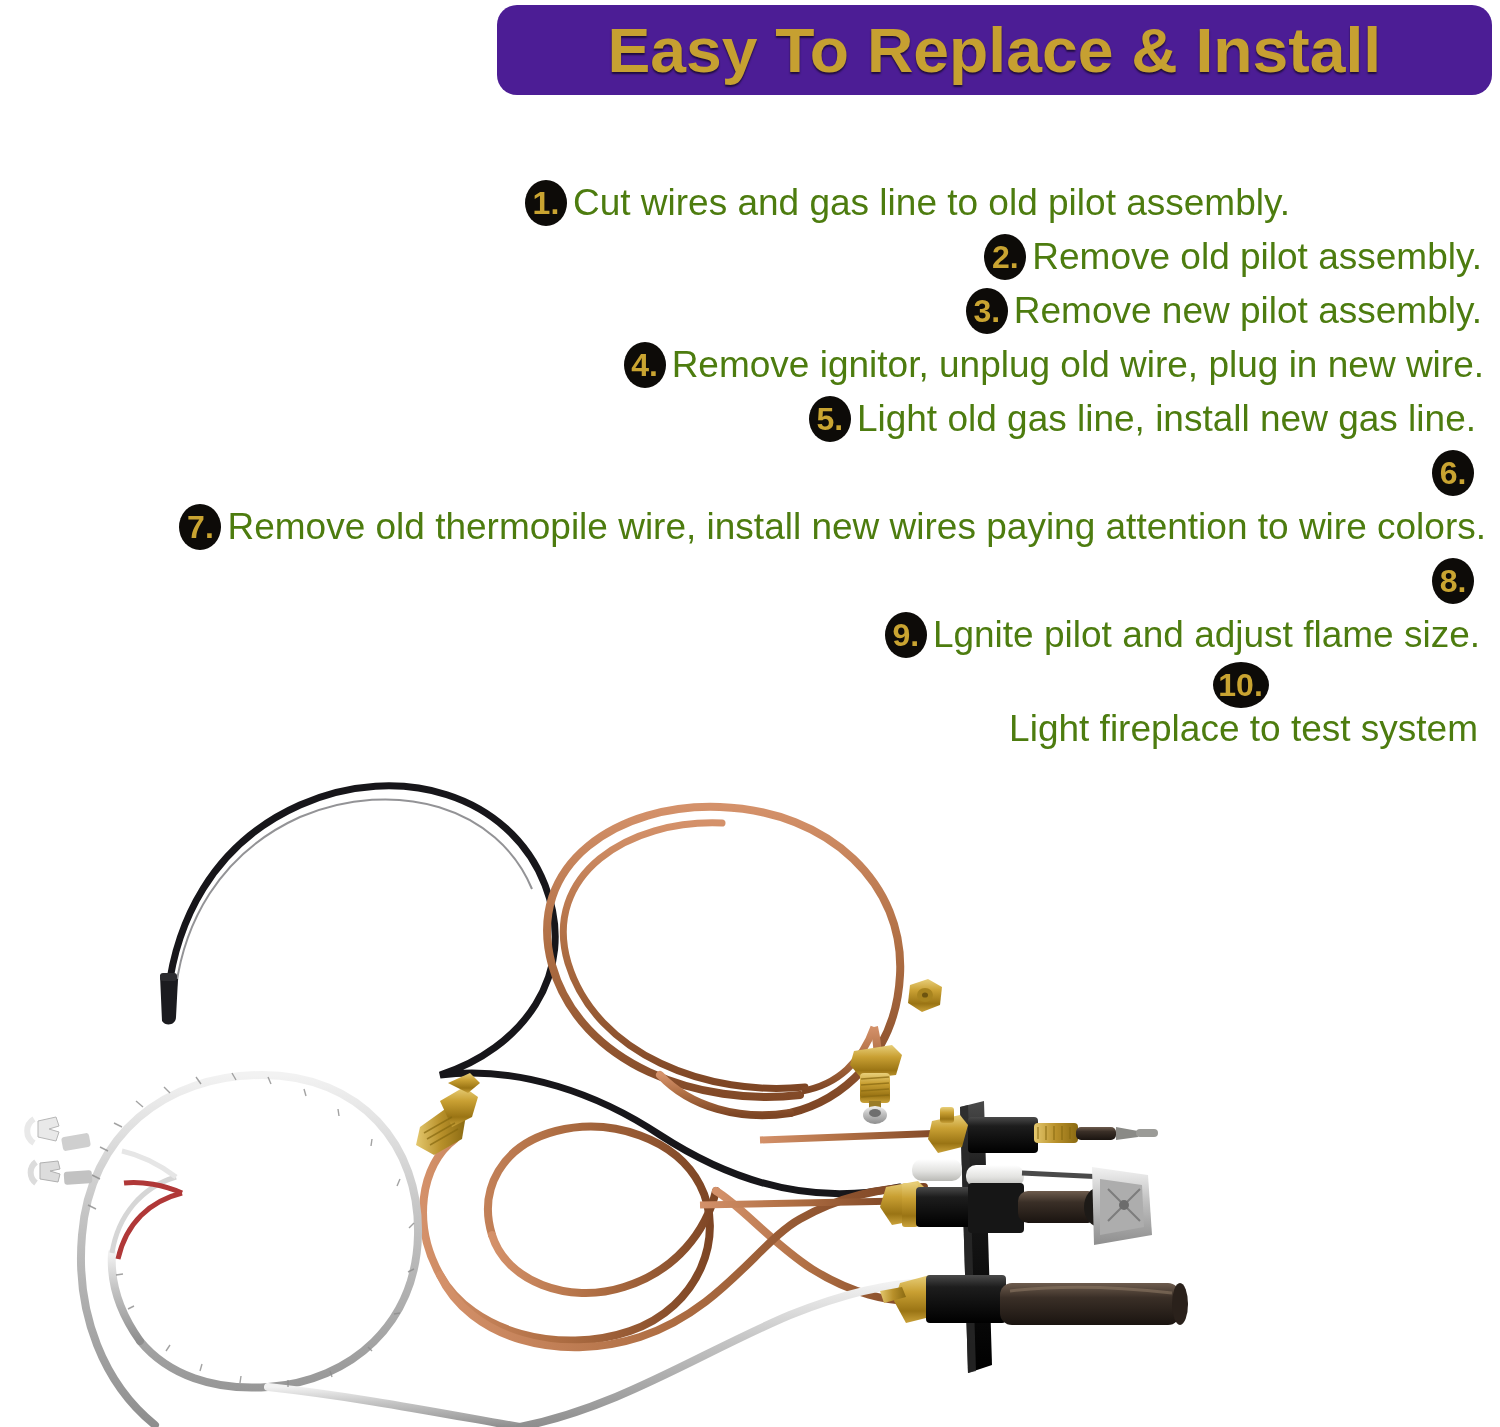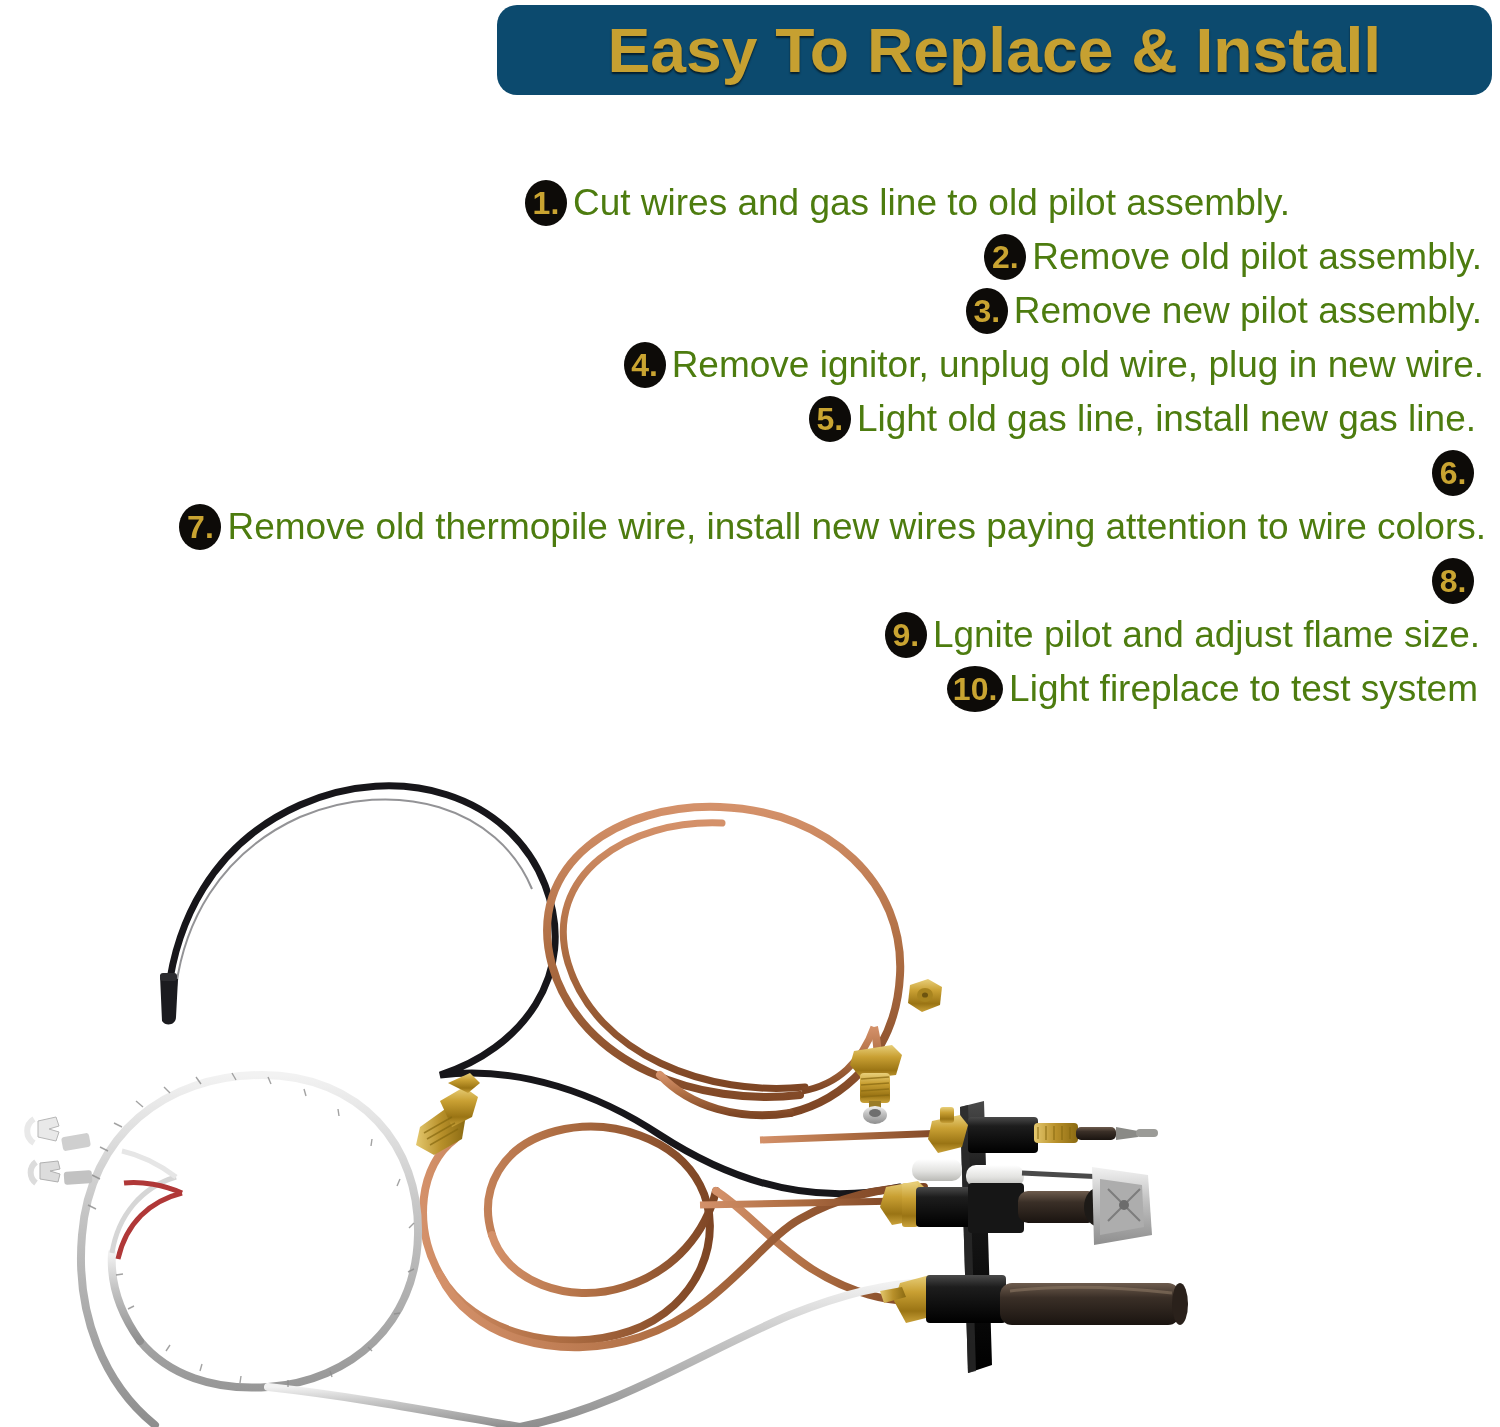--- a/index.html
+++ b/index.html
@@ -6,21 +6,21 @@
   body{
     width:1500px;height:1427px;
     background:#ffffff;
     font-family:"Liberation Sans","DejaVu Sans",sans-serif;
     overflow:hidden;position:relative;
   }
 
   
   #banner{
     position:absolute;left:497px;top:5px;width:995px;height:90px;
-    background:#0c4a6e;border-radius:20px;
+    background:#4c1d95;border-radius:20px;
     display:flex;align-items:center;justify-content:center;
     overflow:hidden;
     text-align:center;
   }
   #banner-text{
     font-size:63px;font-weight:bold;
     color:#C6A031;
     letter-spacing:0px;
     white-space:nowrap;
     transform:scaleX(1.02);
@@ -103,21 +103,21 @@
 
   <div class="step" style="margin-right:12px;">
     <span class="badge">8.</span>
   </div>
 
   <div class="step" style="margin-right:12px;">
     <span class="badge">9.</span>
     <span class="step-text">Lgnite pilot and adjust flame size.</span>
   </div>
 
-  <div class="step" style="margin-right:14px;">
+  <div class="step" style="margin-right:14px;flex-direction:column;">
     <span class="badge wide">10.</span>
     <span class="step-text">Light fireplace to test system</span>
   </div>
 
 </div>
 
 <div id="photo">
 <svg width="1500" height="692" viewBox="0 0 1500 692" xmlns="http://www.w3.org/2000/svg">
   <defs>
     <linearGradient id="copper" x1="0" y1="0" x2="0" y2="1">

